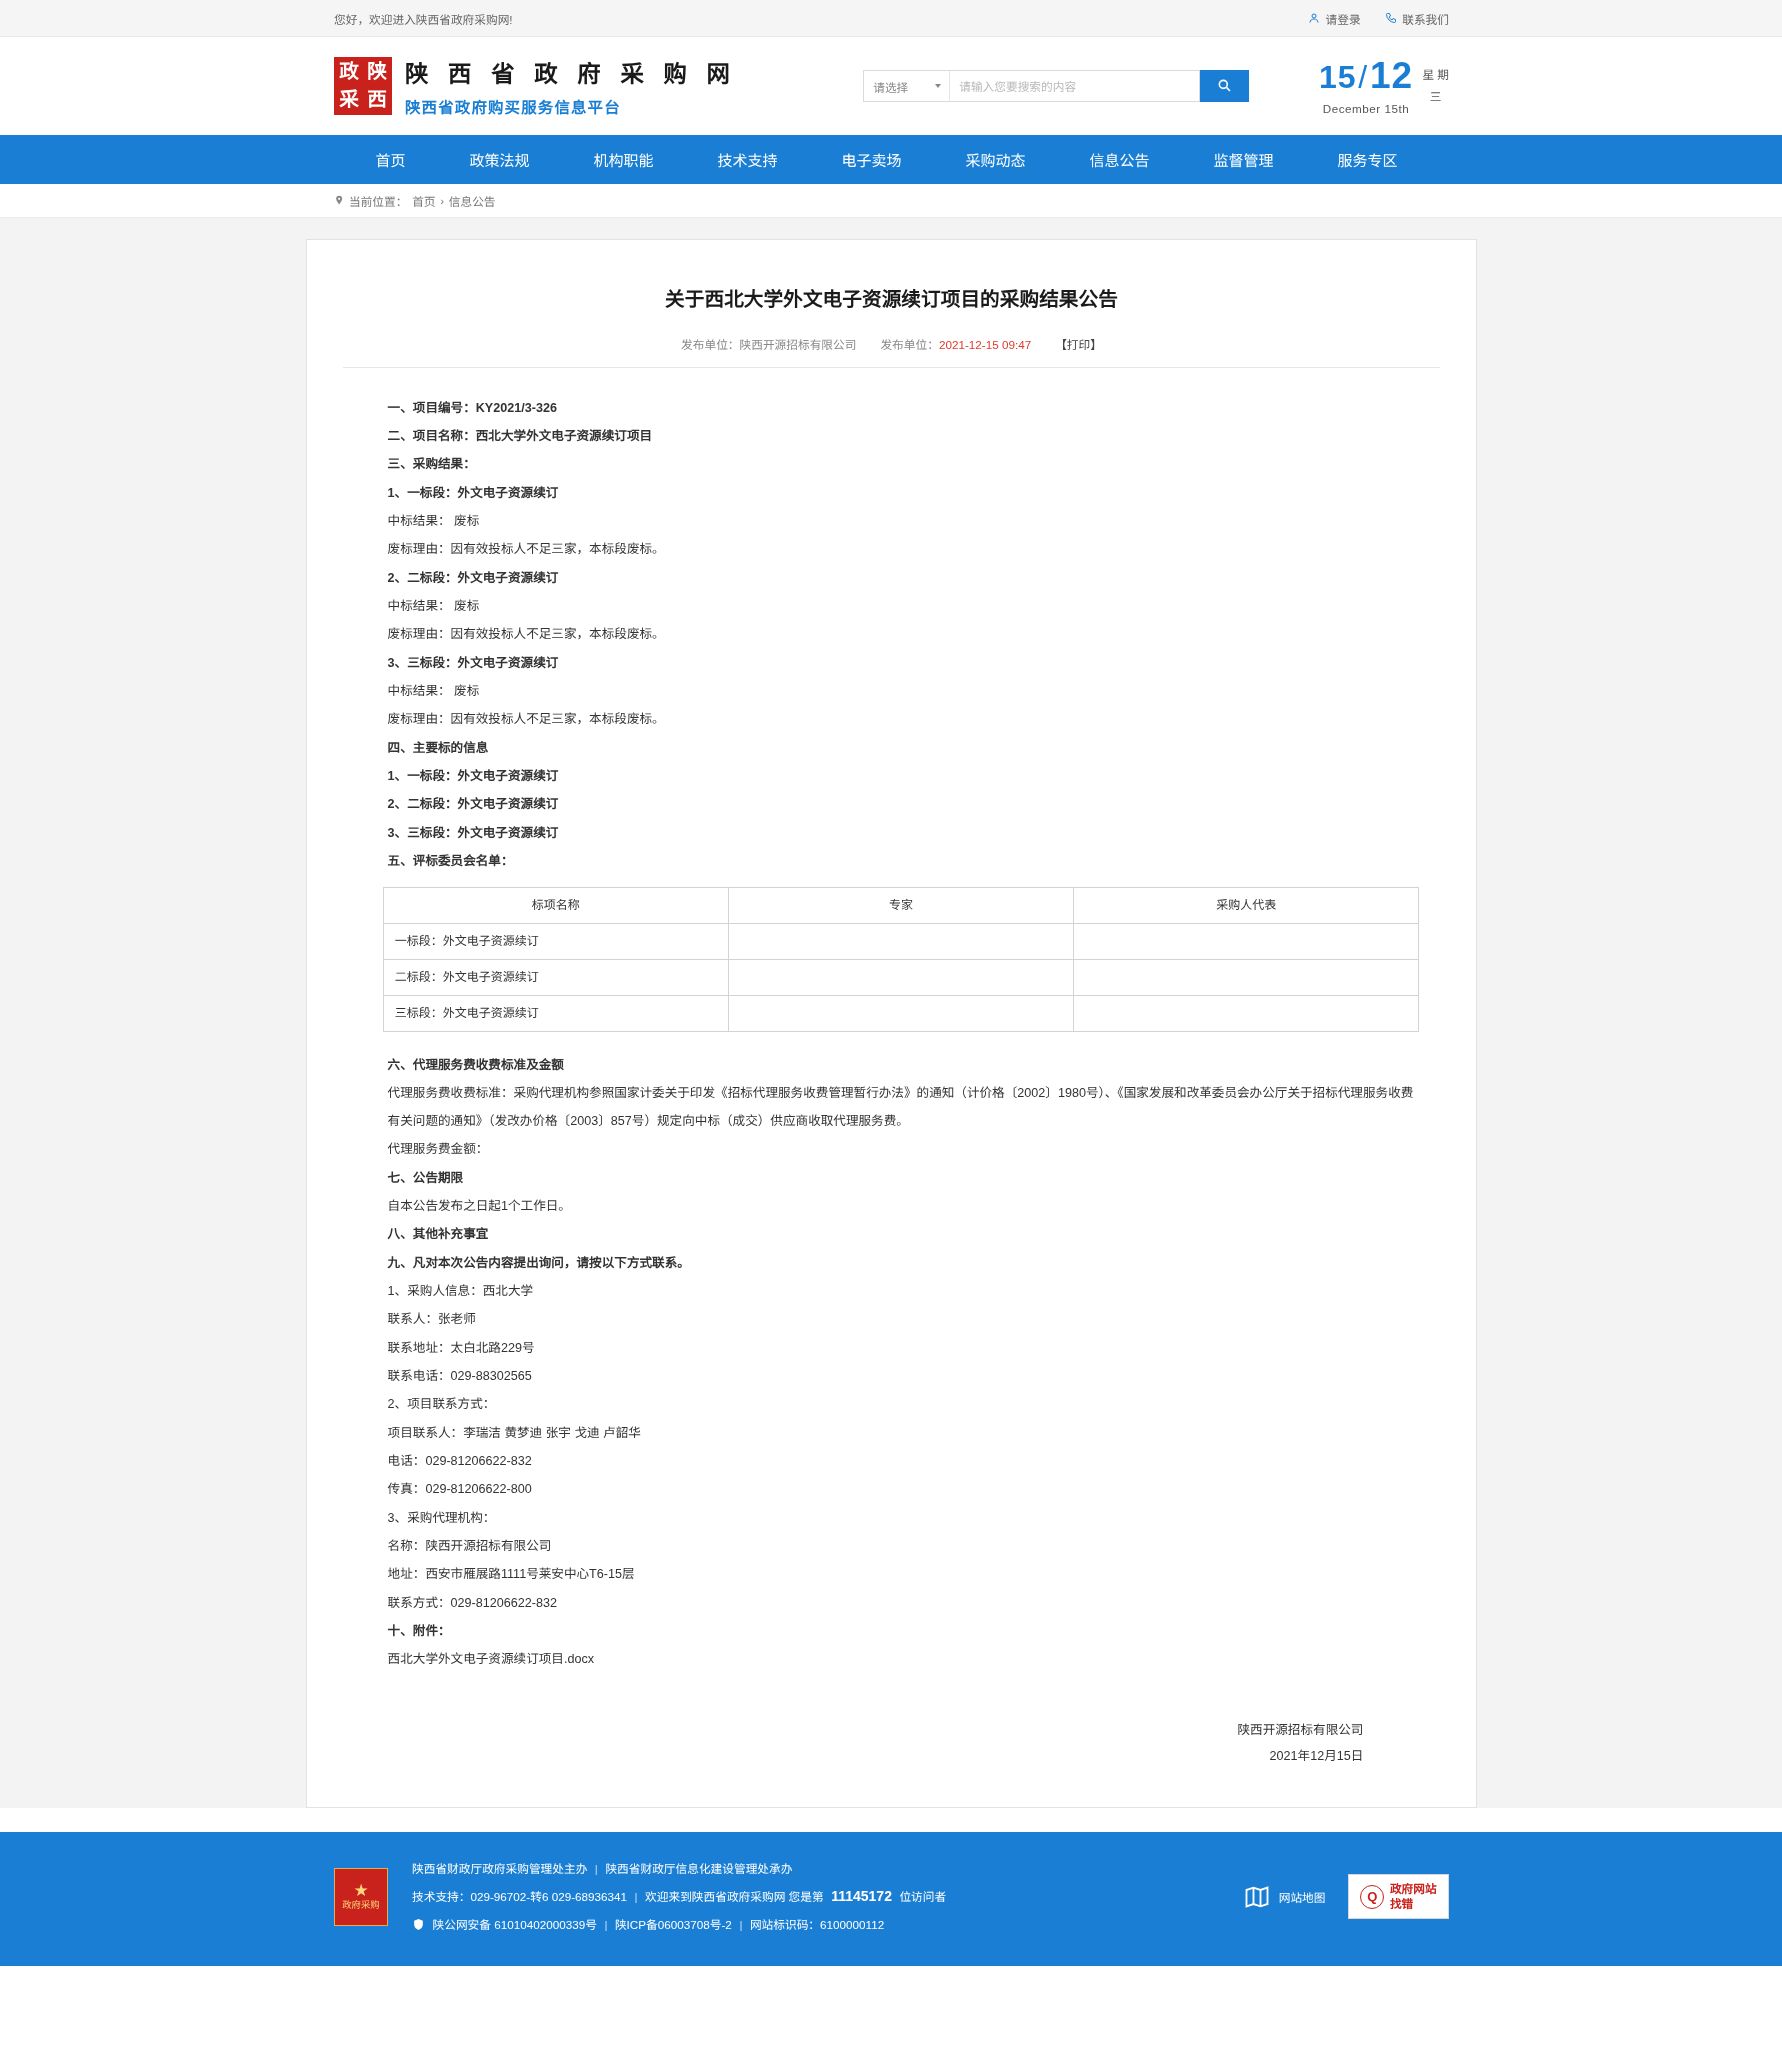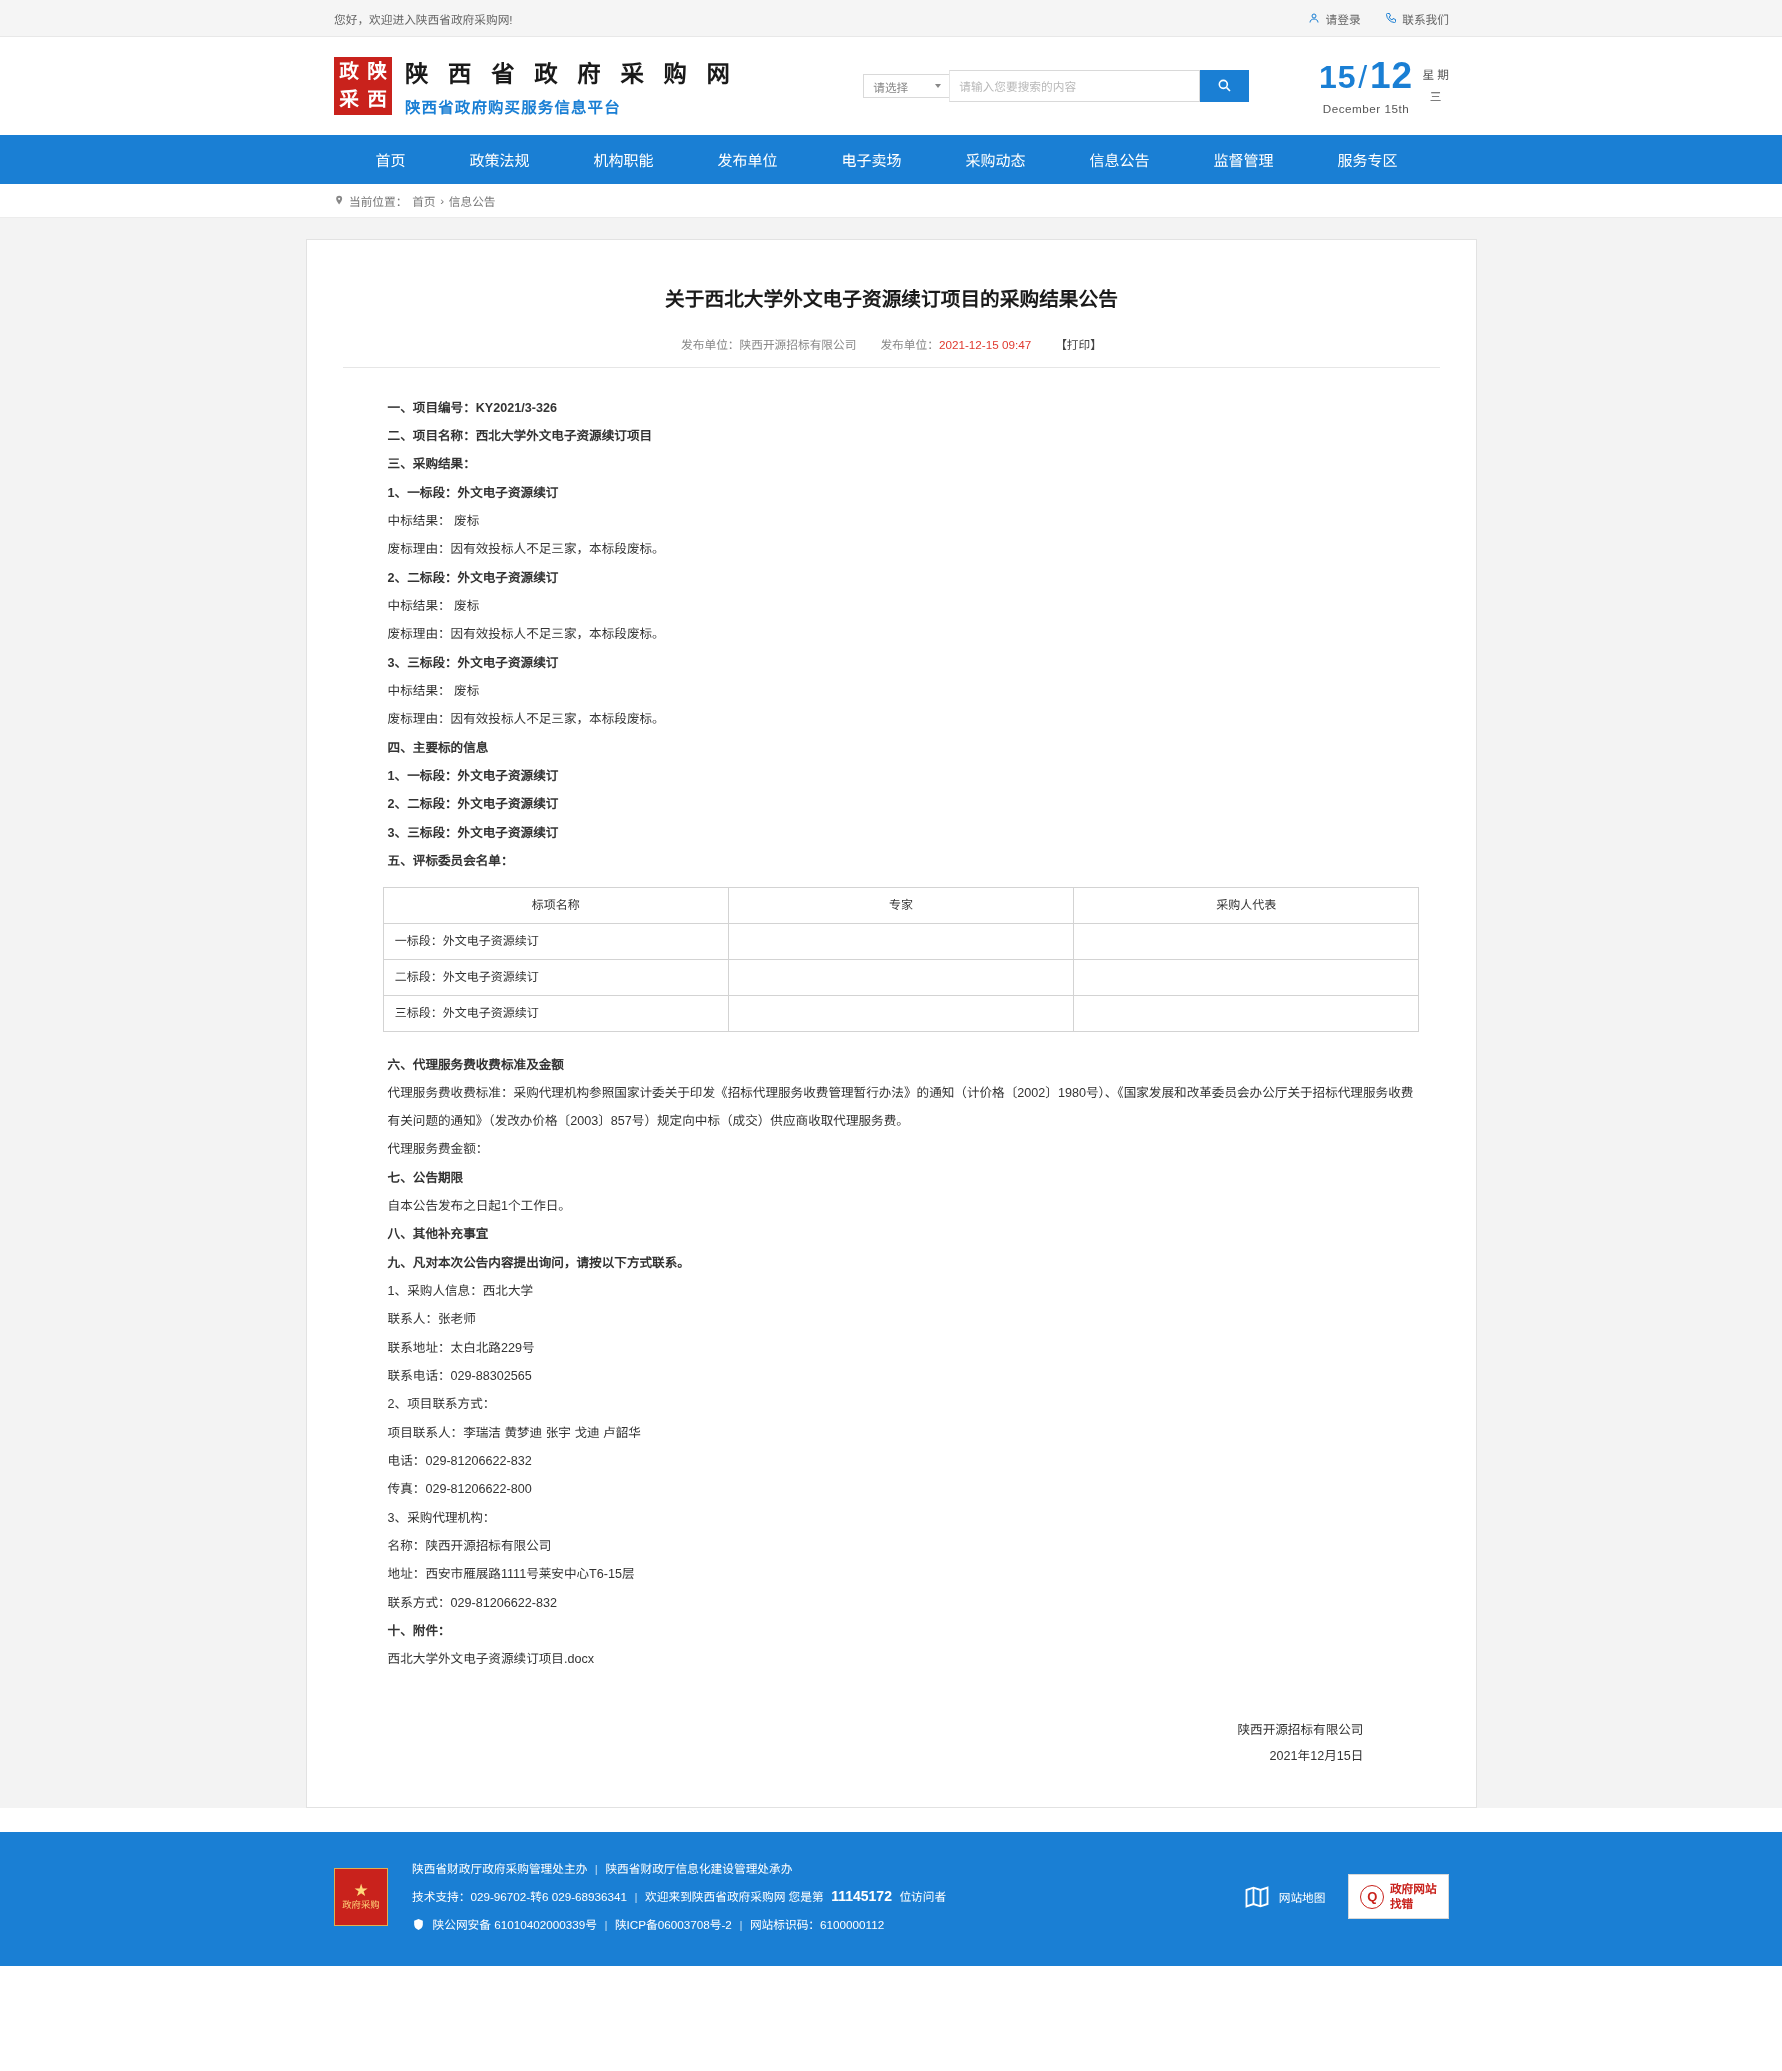--- a/index.html
+++ b/index.html
@@ -72,21 +72,21 @@
     font-size: 15.5px;
     letter-spacing: 1.1px;
     color: #1a7fd4;
     margin-top: 5.6px;
     font-weight: bold;
   }
 
   
   .search-wrap { display: flex; align-items: center; margin-left: 56px; }
   .search-select {
-    width: 86px; height: 24px;
+    width: 86px; height: 32px;
     border: 0.9px solid #d9d9d9;
     border-right: none;
     background: #fff;
     font-size: 11.7px;
     color: #888;
     display: flex; align-items: center; justify-content: space-between;
     padding: 0 7.5px 0 9.4px;
     cursor: pointer;
   }
   .caret-down {
@@ -348,21 +348,21 @@
       </div>
     </div>
   </div>
 </div>
 
 <div class="nav">
   <div class="nav-inner">
     <div class="nav-item">首页</div>
     <div class="nav-item">政策法规</div>
     <div class="nav-item">机构职能</div>
-    <div class="nav-item">发布单位</div>
+    <div class="nav-item">技术支持</div>
     <div class="nav-item">电子卖场</div>
     <div class="nav-item">采购动态</div>
     <div class="nav-item">信息公告</div>
     <div class="nav-item">监督管理</div>
     <div class="nav-item">服务专区</div>
   </div>
 </div>
 
 <div class="crumb-bar">
   <div class="crumb-inner">

